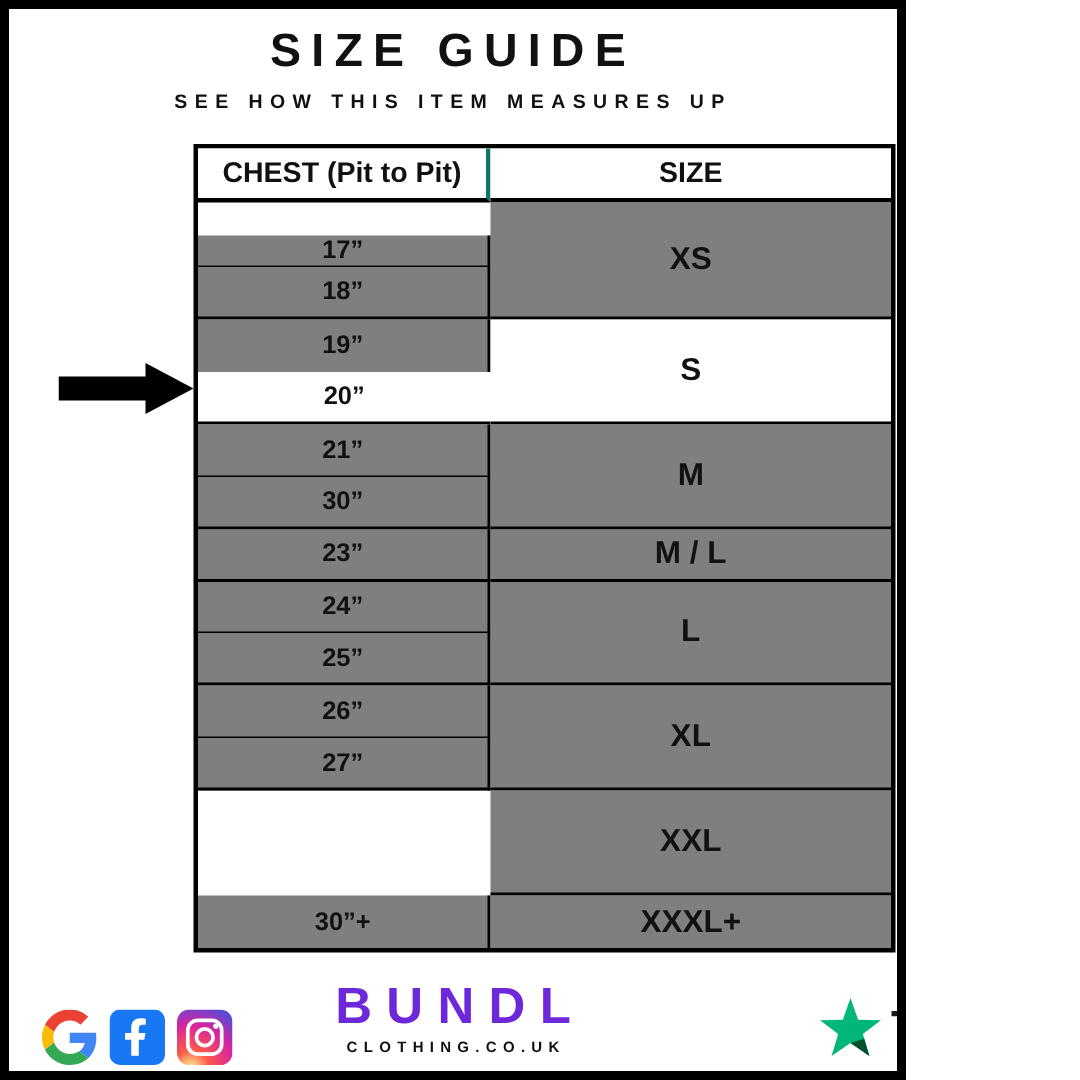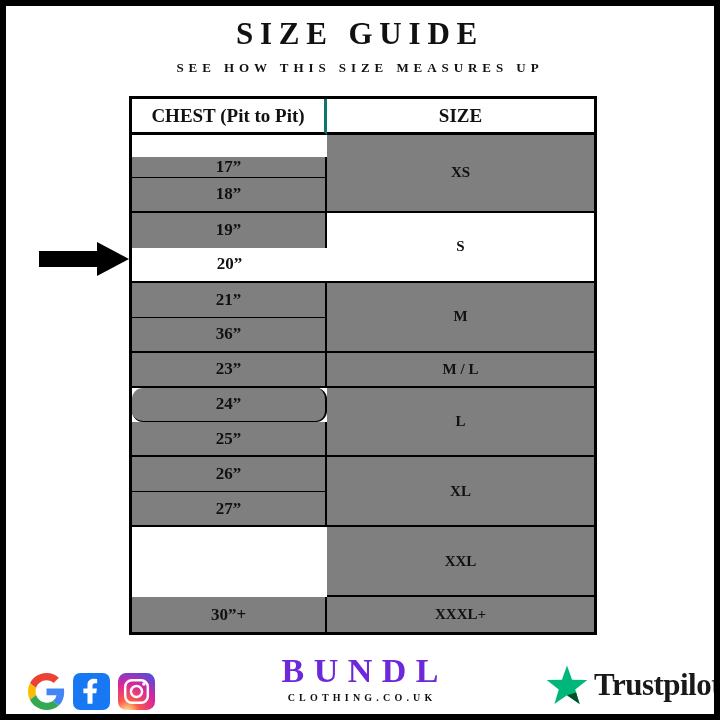--- a/index.html
+++ b/index.html
@@ -1,22 +1,22 @@
 <!DOCTYPE html>
 <html style="--gray: #7f7f7f; --fb-blue: #1877f2; --tp-green: #00b67a; --tp-dark: #005128; --g-red: #EA4335; --g-blue: #4285F4; --g-yellow: #FBBC05; --g-green: #34A853;"><head>
 <meta charset="utf-8">
 <style>
   html,body{margin:0;padding:0;background:#fff;}
   .screen{
     position:relative;
-    width:720px;height:720px;
+    width:604px;height:720px;
     box-sizing:border-box;
     border:6px solid #000;
     background:#fff;
-    font-family:Liberation Serif, serif;
+    font-family:Liberation Sans, sans-serif;
     overflow:hidden;
   }
   .page-title{
     position:absolute;top:10px;left:0;width:100%;
     text-align:center;
     font-size:31px;font-weight:800;color:#111;
     letter-spacing:0.22em;
     margin:0;
   }
   .page-subtitle{
@@ -46,21 +46,21 @@
   .th-left{grid-column:1;border-right:3px solid #0f766e;}
   .th-right{grid-column:2;}
   .cell{
     display:flex;align-items:center;justify-content:center;
     font-weight:800;color:#111;
     background:var(--gray,#7f7f7f);
     box-sizing:border-box;
   }
   .measure{border-right:2px solid #000;font-size:17px;}
   .measure.hl{background:#fff;border-right:none;text-align:right;}
-  .size{font-size:15px;}
+  .size{font-size:21px;}
   .size.hl-size{background:#fff;}
   .b-thin{border-bottom:1px solid #000;}
   .b-group{border-bottom:2px solid #000;}
   
   .highlight-arrow{
     position:absolute;left:33px;top:236px;
     width:90px;height:34px;
   }
   
   .social-icon{position:absolute;}
@@ -89,42 +89,42 @@
     font-size:31px;font-weight:700;color:#191919;
     letter-spacing:-0.5px;
   }
 </style>
 </head>
 <body>
 
 <div class="screen">
 
   <h1 class="page-title">SIZE GUIDE</h1>
-  <div class="page-subtitle">SEE HOW THIS SIZE MEASURES UP</div>
+  <div class="page-subtitle">SEE HOW THIS ITEM MEASURES UP</div>
 
   <svg class="highlight-arrow" viewBox="0 0 90 34">
     <rect x="0" y="9" width="62" height="16" fill="#000"></rect>
     <polygon points="58,0 90,17 58,34" fill="#000"></polygon>
   </svg>
 
   <div id="size-table">
       <div class="th th-left">CHEST (Pit to Pit)</div>
       <div class="th th-right">SIZE</div>
       <div class="cell measure b-thin" style="grid-area: 2 / 1; margin-top: 22px;">17”</div>
       <div class="cell measure b-group" style="grid-area: 3 / 1;">18”</div>
       <div class="cell size b-group" style="grid-area: 2 / 2 / span 2;">XS</div>
       <div class="cell measure" style="grid-area: 4 / 1;">19”</div>
       <div class="cell measure hl b-group" style="grid-area: 5 / 1;">20”</div>
       <div class="cell size hl-size b-group" style="grid-area: 4 / 2 / span 2;">S</div>
       <div class="cell measure b-thin" style="grid-area: 6 / 1;">21”</div>
-      <div class="cell measure b-group" style="grid-area: 7 / 1;">36”</div>
+      <div class="cell measure b-group" style="grid-area: 7 / 1;">30”</div>
       <div class="cell size b-group" style="grid-area: 6 / 2 / span 2;">M</div>
       <div class="cell measure b-group" style="grid-area: 8 / 1;">23”</div>
       <div class="cell size b-group" style="grid-area: 8 / 2 / span 1;">M / L</div>
-      <div class="cell measure b-thin" style="grid-area: 9 / 1; border-radius: 11px;">24”</div>
+      <div class="cell measure b-thin" style="grid-area: 9 / 1;">24”</div>
       <div class="cell measure b-group" style="grid-area: 10 / 1;">25”</div>
       <div class="cell size b-group" style="grid-area: 9 / 2 / span 2;">L</div>
       <div class="cell measure b-thin" style="grid-area: 11 / 1;">26”</div>
       <div class="cell measure b-group" style="grid-area: 12 / 1;">27”</div>
       <div class="cell size b-group" style="grid-area: 11 / 2 / span 2;">XL</div>
       <div class="cell size b-group" style="grid-area: 13 / 2 / span 2;">XXL</div>
       <div class="cell measure" style="grid-area: 15 / 1;">30”+</div>
       <div class="cell size" style="grid-area: 15 / 2 / span 1;">XXXL+</div>
     </div>
 

